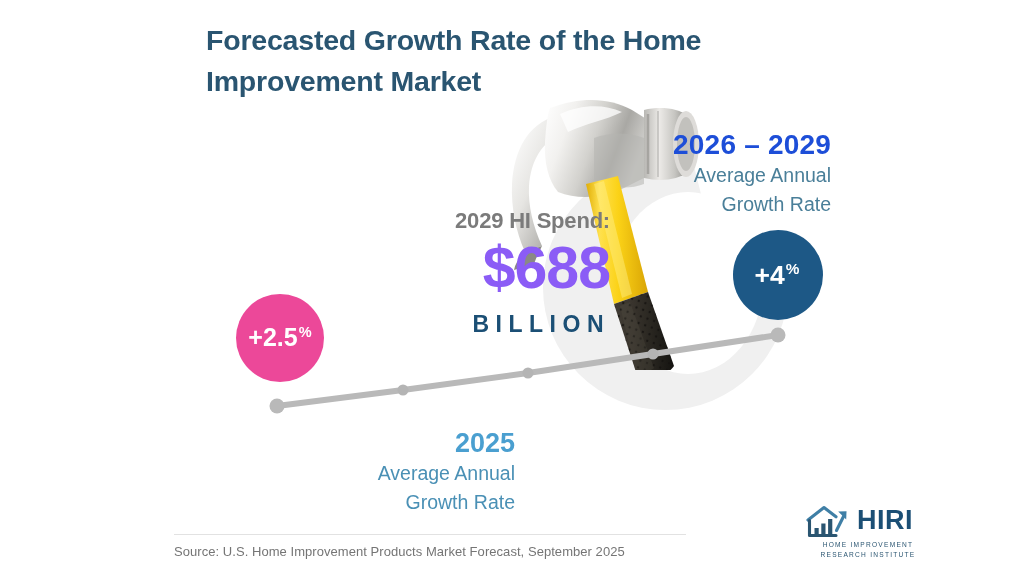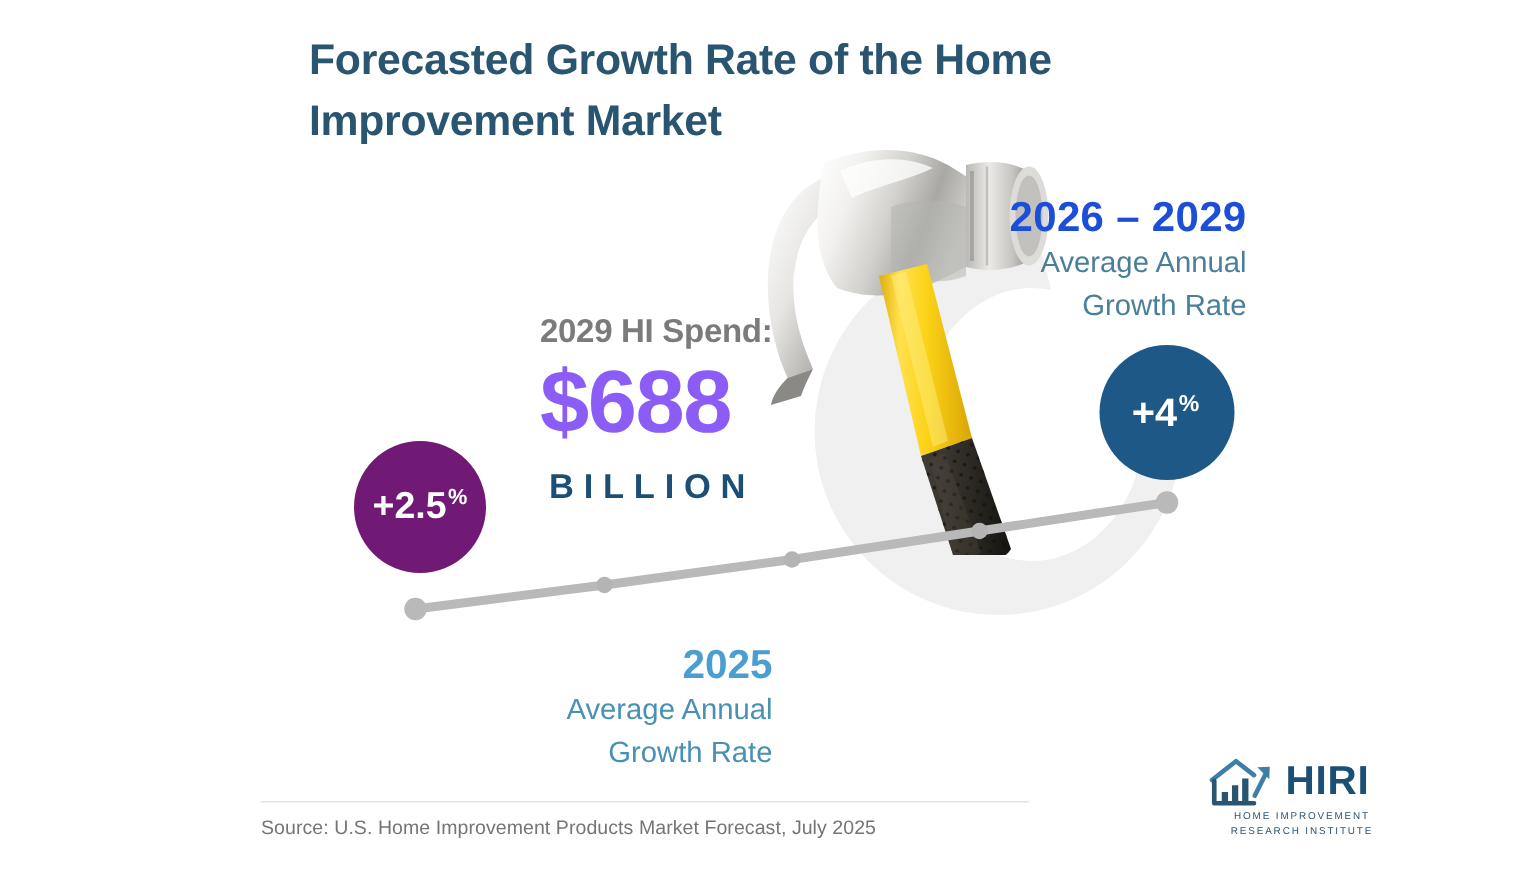--- a/index.html
+++ b/index.html
@@ -98,21 +98,21 @@
     font-size: 0.58em;
     vertical-align: super;
     font-weight: bold;
     margin-left: 1px;
   }
   .badge-2025 {
     left: 236px;
     top: 294px;
     width: 88px;
     height: 88px;
-    background: #701a75;
+    background: #ec4899;
     font-size: 25px;
   }
   .badge-2026 {
     left: 733px;
     top: 230px;
     width: 90px;
     height: 90px;
     background: #1d5886;
     font-size: 26.5px;
   }
@@ -155,24 +155,24 @@
   }
   .label-left .sub {
     font-size: 19.5px;
     color: #4a90b5;
     line-height: 1.47;
   }
 
   
   .spend {
     position: absolute;
-    left: 360px;
+    left: 378px;
     top: 208px;
     width: 232px;
-    text-align: left;
+    text-align: right;
   }
   .spend .caption {
     font-size: 22px;
     font-weight: bold;
     color: #7b7b7b;
     line-height: 1.2;
     letter-spacing: -0.2px;
   }
   .spend .amount {
     font-size: 59px;
@@ -352,21 +352,21 @@
     <div class="sub">Growth Rate</div>
   </div>
 
   <div class="label-left">
     <div class="years">2025</div>
     <div class="sub">Average Annual</div>
     <div class="sub">Growth Rate</div>
   </div>
 
   <div class="divider"></div>
-  <div class="source">Source: U.S. Home Improvement Products Market Forecast, July 2025</div>
+  <div class="source">Source: U.S. Home Improvement Products Market Forecast, September 2025</div>
 
   <div class="logo">
     <svg class="logo-mark" viewBox="0 0 48 36">
       <path d="M3 16 L19 3.5 L31 12.8" fill="none" stroke="#3f7fa6" stroke-width="3.1" stroke-linecap="round" stroke-linejoin="round"></path>
       <path d="M4.5 16.5 L4.5 31.5 L31 31.5" fill="none" stroke="#2a5571" stroke-width="3.1" stroke-linecap="round" stroke-linejoin="round"></path>
       <rect x="9.5" y="24" width="4.2" height="7.5" fill="#2a5571"></rect>
       <rect x="16.3" y="19.5" width="4.2" height="12" fill="#2a5571"></rect>
       <rect x="23.1" y="15" width="4.2" height="16.5" fill="#2a5571"></rect>
       <path d="M31.5 26.5 L39.5 10.5" fill="none" stroke="#3f7fa6" stroke-width="3.1" stroke-linecap="round"></path>
       <path d="M33.2 7.5 L41.5 7.2 L41.2 15.5 Z" fill="#3f7fa6"></path>

